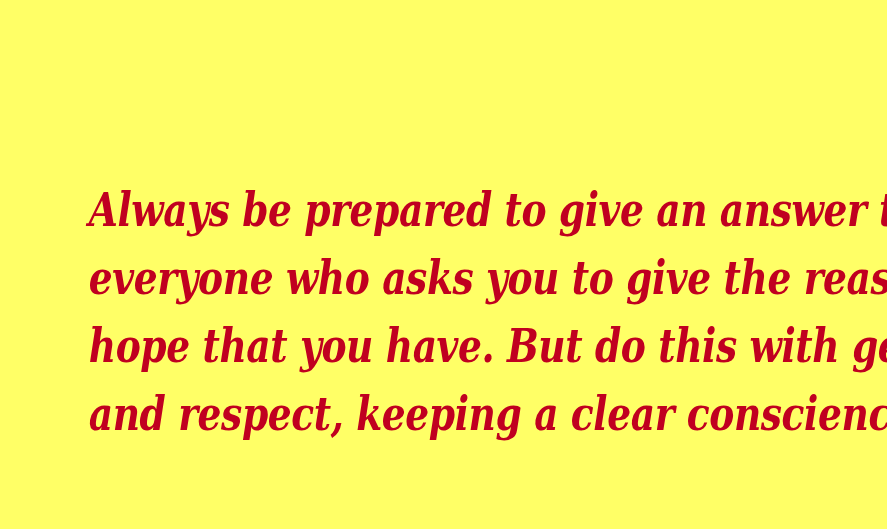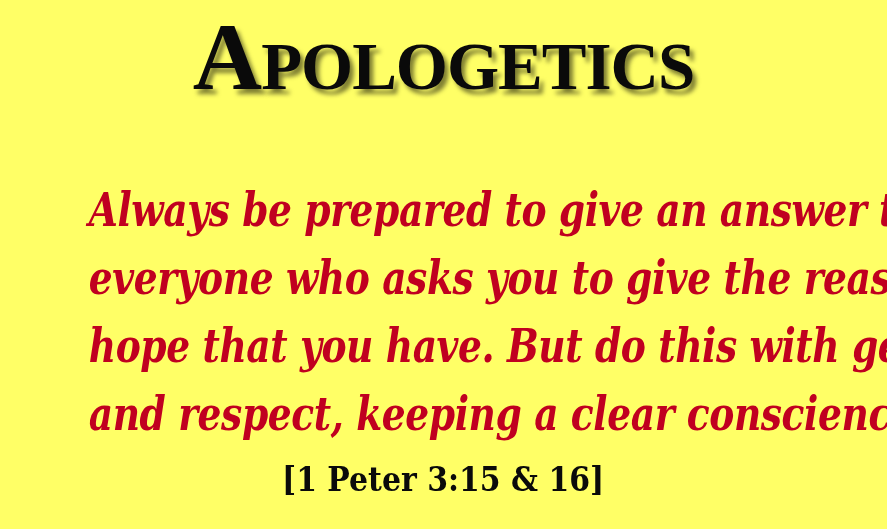--- a/index.html
+++ b/index.html
@@ -82,28 +82,22 @@
     transform: scaleX(0.88);
     transform-origin: center center;
     display: inline-block;
   }
 </style>
 </head>
 <body>
 
 <div id="slide">
 
-  <div id="title-block">
-    <div id="slide-title">Apologetics</div>
-  </div>
 
   <div id="verse-block">
     <div class="verse-line">Always be prepared to give an answer to</div>
     <div class="verse-line">everyone who asks you to give the reason for the</div>
     <div class="verse-line">hope that you have. But do this with gentleness</div>
     <div class="verse-line">and respect, keeping a clear conscience,</div>
   </div>
 
-  <div id="citation-block">
-    <div id="citation">[1 Peter 3:15 &amp; 16]</div>
-  </div>
 
 </div>
 
 </body></html>

